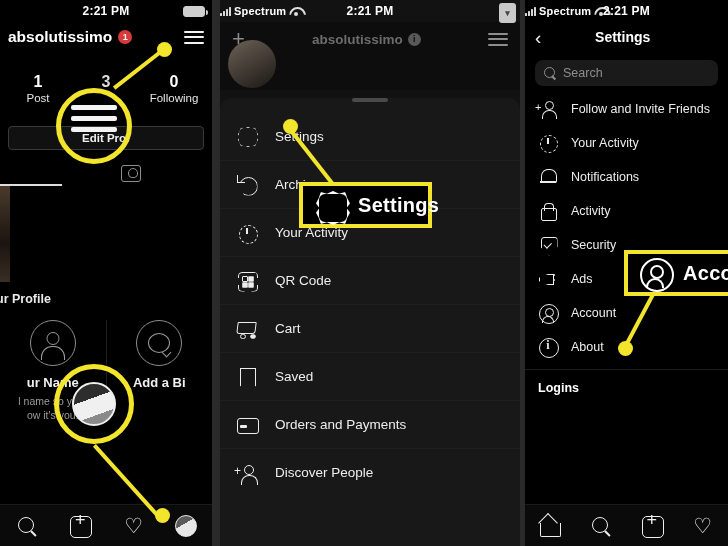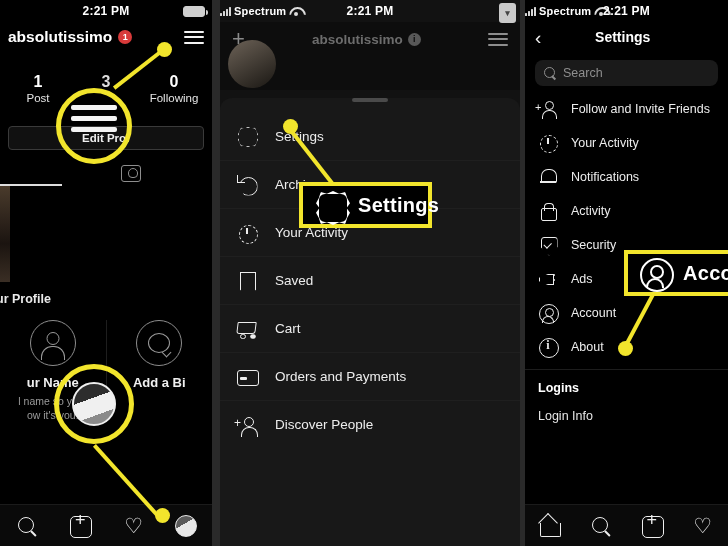--- a/index.html
+++ b/index.html
@@ -335,26 +335,30 @@
         </div>
         <div class="mitem">
           <div class="mi ic-arch"></div>
           <div class="lab">Archive</div>
         </div>
         <div class="mitem">
           <div class="mi ic-act"></div>
           <div class="lab">Your Activity</div>
         </div>
         <div class="mitem">
+          <div class="mi ic-qr"></div>
+          <div class="lab">QR Code</div>
+        </div>
+        <div class="mitem">
+          <div class="mi ic-cart"></div>
+          <div class="lab">Cart</div>
+        </div>
+        <div class="mitem">
           <div class="mi ic-save"></div>
           <div class="lab">Saved</div>
-        </div>
-        <div class="mitem">
-          <div class="mi ic-cart"></div>
-          <div class="lab">Cart</div>
         </div>
         <div class="mitem">
           <div class="mi ic-card"></div>
           <div class="lab">Orders and Payments</div>
         </div>
         <div class="mitem">
           <div class="mi ic-disc">
               <span class="ic-plusman">+</span>
             </div>
           <div class="lab">Discover People</div>
@@ -424,21 +428,20 @@
         <div class="lab">Account</div>
       </div>
       <div class="ritem">
         <div class="ri ri-about"></div>
         <div class="lab">About</div>
       </div>
     </div>
 
     <div class="r-sep"></div>
     <div class="r-section">Logins</div>
-    <div class="r-sub">Login Info</div>
 
     <div class="botnav">
       <div class="nv nv-home"></div>
       <div class="nv nv-search"></div>
       <div class="nv nv-plus"></div>
       <div class="nv nv-heart">♡</div>
     </div>
   </div>
 
   <div class="ann ann-dot" style="left:157px;top:42px;"></div>

